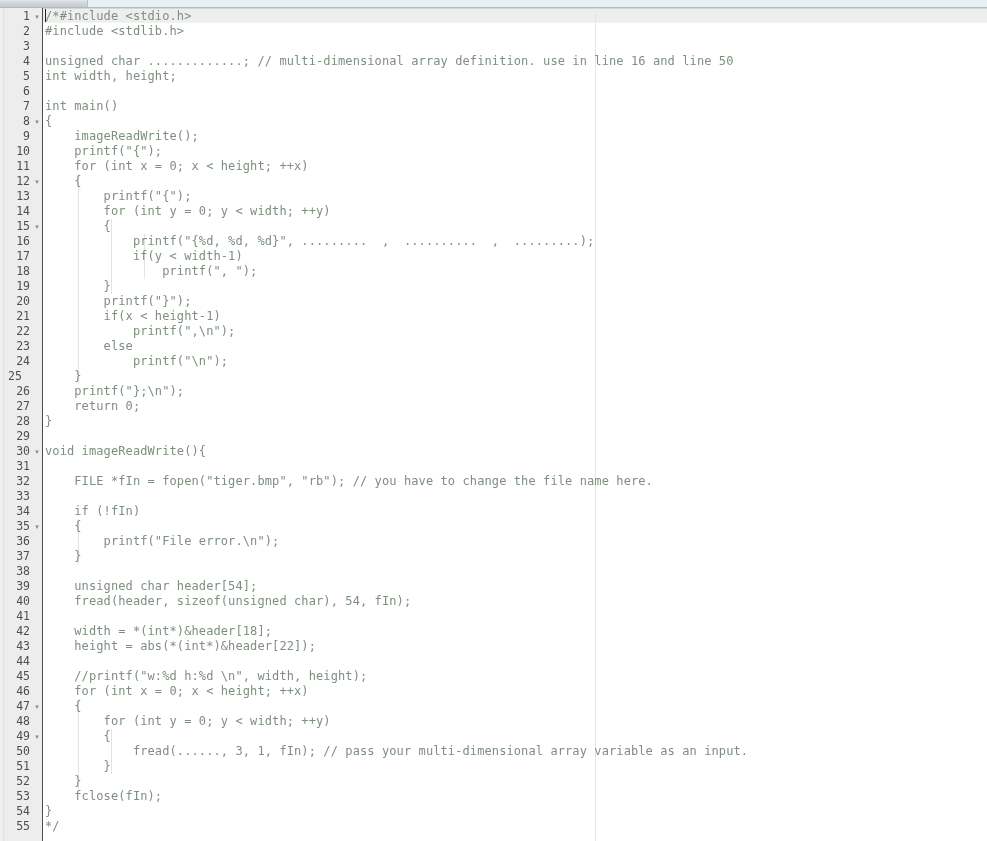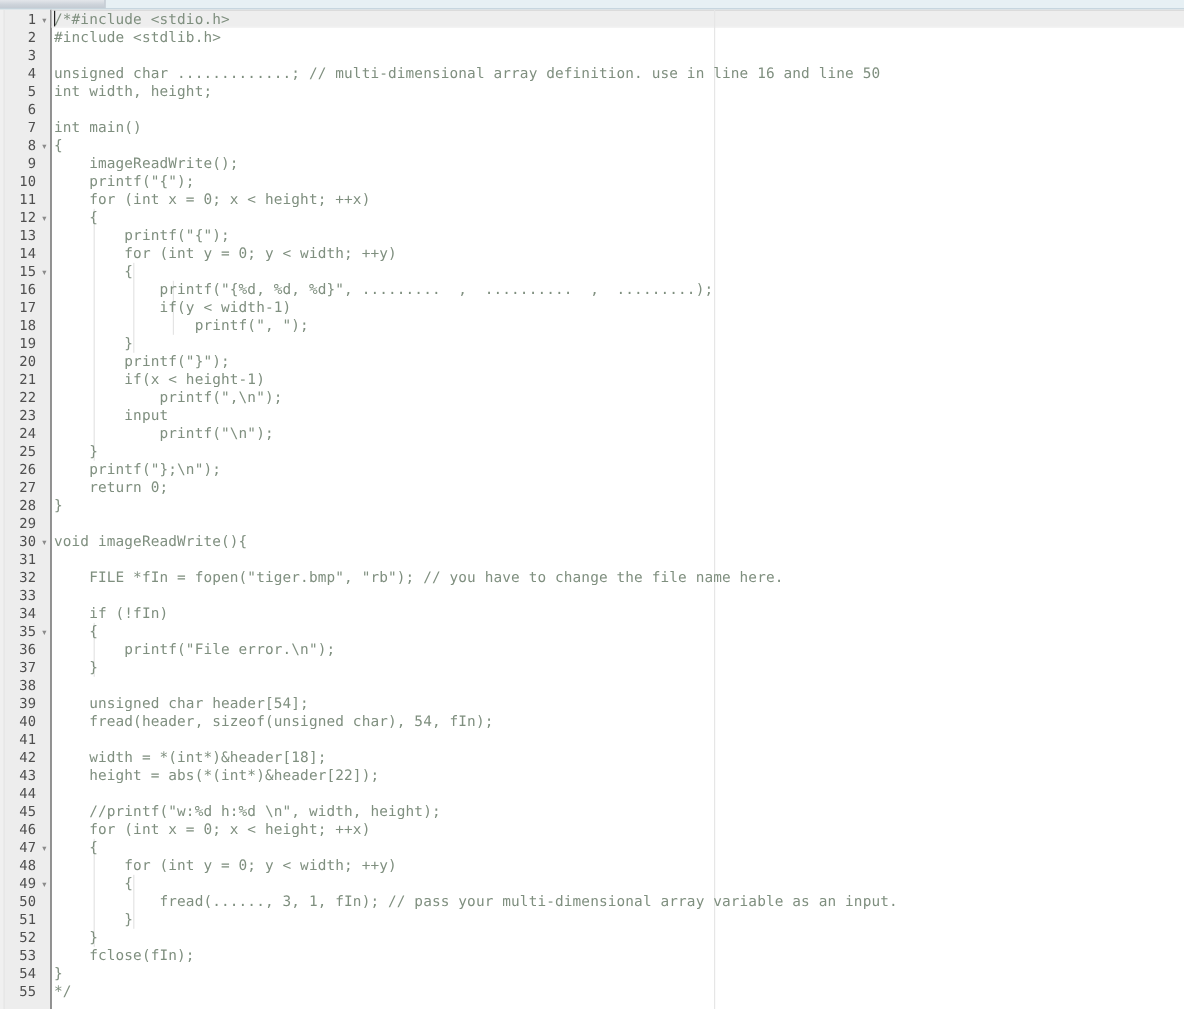--- a/index.html
+++ b/index.html
@@ -234,23 +234,23 @@
         <div class="code-line" style="position: absolute; left: 0px; top: 181px; width: 987px;"><span class="ln" style="color: rgb(79, 79, 79);">13</span><span class="src" style="color: rgb(127, 143, 127);">        printf("{");</span></div>
         <div class="code-line" style="position: absolute; left: 0px; top: 196px; width: 987px;"><span class="ln" style="color: rgb(79, 79, 79);">14</span><span class="src" style="color: rgb(127, 143, 127);">        for (int y = 0; y &lt; width; ++y)</span></div>
         <div class="code-line" style="position: absolute; left: 0px; top: 211px; width: 987px;"><span class="ln" style="color: rgb(79, 79, 79);">15</span><span class="fold">▾</span><span class="src" style="color: rgb(127, 143, 127);">        {</span></div>
         <div class="code-line" style="position: absolute; left: 0px; top: 226px; width: 987px;"><span class="ln" style="color: rgb(79, 79, 79);">16</span><span class="src" style="color: rgb(127, 143, 127);">            printf("{%d, %d, %d}", .........  ,  ..........  ,  .........);</span></div>
         <div class="code-line" style="position: absolute; left: 0px; top: 241px; width: 987px;"><span class="ln" style="color: rgb(79, 79, 79);">17</span><span class="src" style="color: rgb(127, 143, 127);">            if(y &lt; width-1)</span></div>
         <div class="code-line" style="position: absolute; left: 0px; top: 256px; width: 987px;"><span class="ln" style="color: rgb(79, 79, 79);">18</span><span class="src" style="color: rgb(127, 143, 127);">                printf(", ");</span></div>
         <div class="code-line" style="position: absolute; left: 0px; top: 271px; width: 987px;"><span class="ln" style="color: rgb(79, 79, 79);">19</span><span class="src" style="color: rgb(127, 143, 127);">        }</span></div>
         <div class="code-line" style="position: absolute; left: 0px; top: 286px; width: 987px;"><span class="ln" style="color: rgb(79, 79, 79);">20</span><span class="src" style="color: rgb(127, 143, 127);">        printf("}");</span></div>
         <div class="code-line" style="position: absolute; left: 0px; top: 301px; width: 987px;"><span class="ln" style="color: rgb(79, 79, 79);">21</span><span class="src" style="color: rgb(127, 143, 127);">        if(x &lt; height-1)</span></div>
         <div class="code-line" style="position: absolute; left: 0px; top: 316px; width: 987px;"><span class="ln" style="color: rgb(79, 79, 79);">22</span><span class="src" style="color: rgb(127, 143, 127);">            printf(",\n");</span></div>
-        <div class="code-line" style="position: absolute; left: 0px; top: 331px; width: 987px;"><span class="ln" style="color: rgb(79, 79, 79);">23</span><span class="src" style="color: rgb(127, 143, 127);">        input</span></div>
+        <div class="code-line" style="position: absolute; left: 0px; top: 331px; width: 987px;"><span class="ln" style="color: rgb(79, 79, 79);">23</span><span class="src" style="color: rgb(127, 143, 127);">        else</span></div>
         <div class="code-line" style="position: absolute; left: 0px; top: 346px; width: 987px;"><span class="ln" style="color: rgb(79, 79, 79);">24</span><span class="src" style="color: rgb(127, 143, 127);">            printf("\n");</span></div>
-        <div class="code-line" style="position: absolute; left: 0px; top: 361px; width: 987px;"><span class="ln" style="color: rgb(79, 79, 79);">25</span><span class="src" style="color: rgb(127, 143, 127);">    }</span></div>
+        <div class="code-line" style="position: absolute; left: 0px; top: 361px; width: 987px;"><span class="ln" style="color: rgb(79, 79, 79); text-align: center;">25</span><span class="src" style="color: rgb(127, 143, 127);">    }</span></div>
         <div class="code-line" style="position: absolute; left: 0px; top: 376px; width: 987px;"><span class="ln" style="color: rgb(79, 79, 79);">26</span><span class="src" style="color: rgb(127, 143, 127);">    printf("};\n");</span></div>
         <div class="code-line" style="position: absolute; left: 0px; top: 391px; width: 987px;"><span class="ln" style="color: rgb(79, 79, 79);">27</span><span class="src" style="color: rgb(127, 143, 127);">    return 0;</span></div>
         <div class="code-line" style="position: absolute; left: 0px; top: 406px; width: 987px;"><span class="ln" style="color: rgb(79, 79, 79);">28</span><span class="src" style="color: rgb(127, 143, 127);">}</span></div>
         <div class="code-line" style="position: absolute; left: 0px; top: 421px; width: 987px;"><span class="ln" style="color: rgb(79, 79, 79);">29</span><span class="src" style="color: rgb(127, 143, 127);"></span></div>
         <div class="code-line" style="position: absolute; left: 0px; top: 436px; width: 844px;"><span class="ln" style="color: rgb(79, 79, 79);">30</span><span class="fold">▾</span><span class="src" style="color: rgb(127, 143, 127);">void imageReadWrite(){</span></div>
         <div class="code-line" style="position: absolute; left: 0px; top: 451px; width: 987px;"><span class="ln" style="color: rgb(79, 79, 79);">31</span><span class="src" style="color: rgb(127, 143, 127);"></span></div>
         <div class="code-line" style="position: absolute; left: 0px; top: 466px; width: 987px;"><span class="ln" style="color: rgb(79, 79, 79);">32</span><span class="src" style="color: rgb(127, 143, 127);">    FILE *fIn = fopen("tiger.bmp", "rb"); // you have to change the file name here.</span></div>
         <div class="code-line" style="position: absolute; left: 0px; top: 481px; width: 786px;"><span class="ln" style="color: rgb(79, 79, 79);">33</span><span class="src" style="color: rgb(127, 143, 127);"></span></div>
         <div class="code-line" style="position: absolute; left: 0px; top: 496px; width: 987px;"><span class="ln" style="color: rgb(79, 79, 79);">34</span><span class="src" style="color: rgb(127, 143, 127);">    if (!fIn)</span></div>
         <div class="code-line" style="position: absolute; left: 0px; top: 511px; width: 987px;"><span class="ln" style="color: rgb(79, 79, 79);">35</span><span class="fold">▾</span><span class="src" style="color: rgb(127, 143, 127);">    {</span></div>

